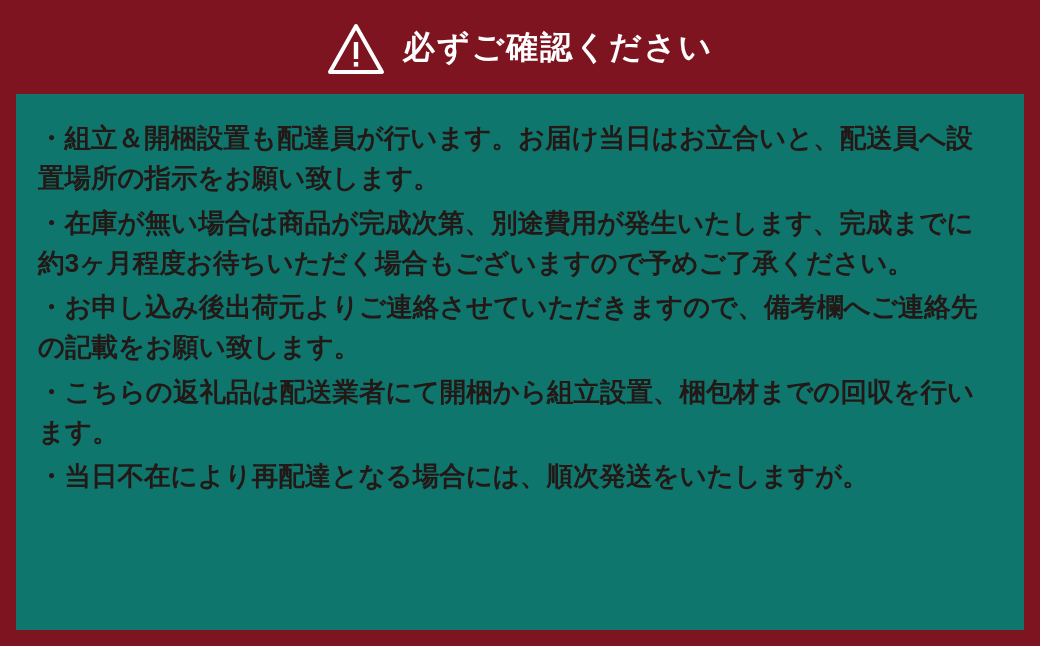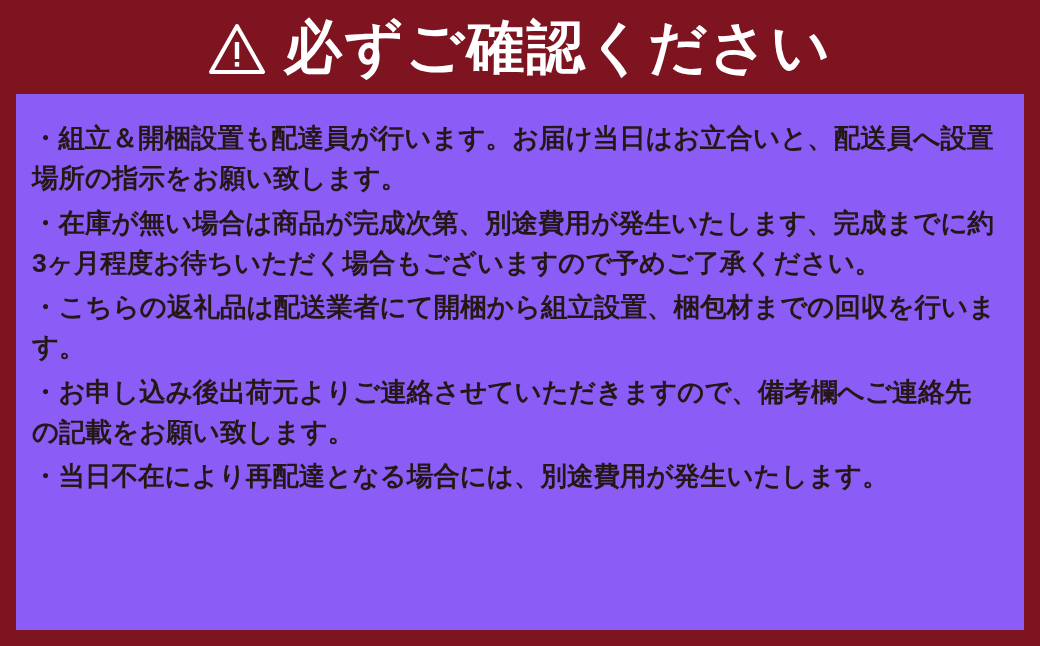--- a/index.html
+++ b/index.html
@@ -31,36 +31,36 @@
   }
   .warn-icon {
     display: block;
     width: 58px;
     height: 54px;
     flex: 0 0 auto;
     margin-top: 4px;
   }
   .notice-title {
     color: #ffffff;
-    font-size: 58px;
+    font-size: 32px;
     font-weight: bold;
     letter-spacing: 2px;
     line-height: 1;
     white-space: nowrap;
     text-align: right;
   }
   .notice-body {
     position: absolute;
     left: 16px;
     right: 16px;
     top: 94px;
     bottom: 16px;
-    background: #8b5cf6;
+    background: #0f766e;
     box-sizing: border-box;
-    padding: 24px 26px 10px 16px;
+    padding: 24px 26px 10px 22px;
     overflow: hidden;
   }
   .notice-list {
     margin: 0;
     padding: 0;
     list-style: none;
   }
   .notice-item {
     color: #231815;
     font-size: 26.5px;
@@ -84,19 +84,19 @@
         <rect x="26.8" y="40" width="4.4" height="4.6" fill="#ffffff"></rect>
       </svg>
     </span>
     <div class="notice-title">必ずご確認ください</div>
   </div>
 
   <div class="notice-body">
     <ul class="notice-list">
       <li class="notice-item">・組立＆開梱設置も配達員が行います。お届け当日はお立合いと、配送員へ設置場所の指示をお願い致します。</li>
       <li class="notice-item">・在庫が無い場合は商品が完成次第、別途費用が発生いたします、完成までに約3ヶ月程度お待ちいただく場合もございますので予めご了承ください。</li>
+      <li class="notice-item">・お申し込み後出荷元よりご連絡させていただきますので、備考欄へご連絡先の記載をお願い致します。</li>
       <li class="notice-item">・こちらの返礼品は配送業者にて開梱から組立設置、梱包材までの回収を行います。</li>
-      <li class="notice-item">・お申し込み後出荷元よりご連絡させていただきますので、備考欄へご連絡先の記載をお願い致します。</li>
-      <li class="notice-item">・当日不在により再配達となる場合には、別途費用が発生いたします。</li>
+      <li class="notice-item">・当日不在により再配達となる場合には、順次発送をいたしますが。</li>
     </ul>
   </div>
 
 </div>
 
 </body></html>

